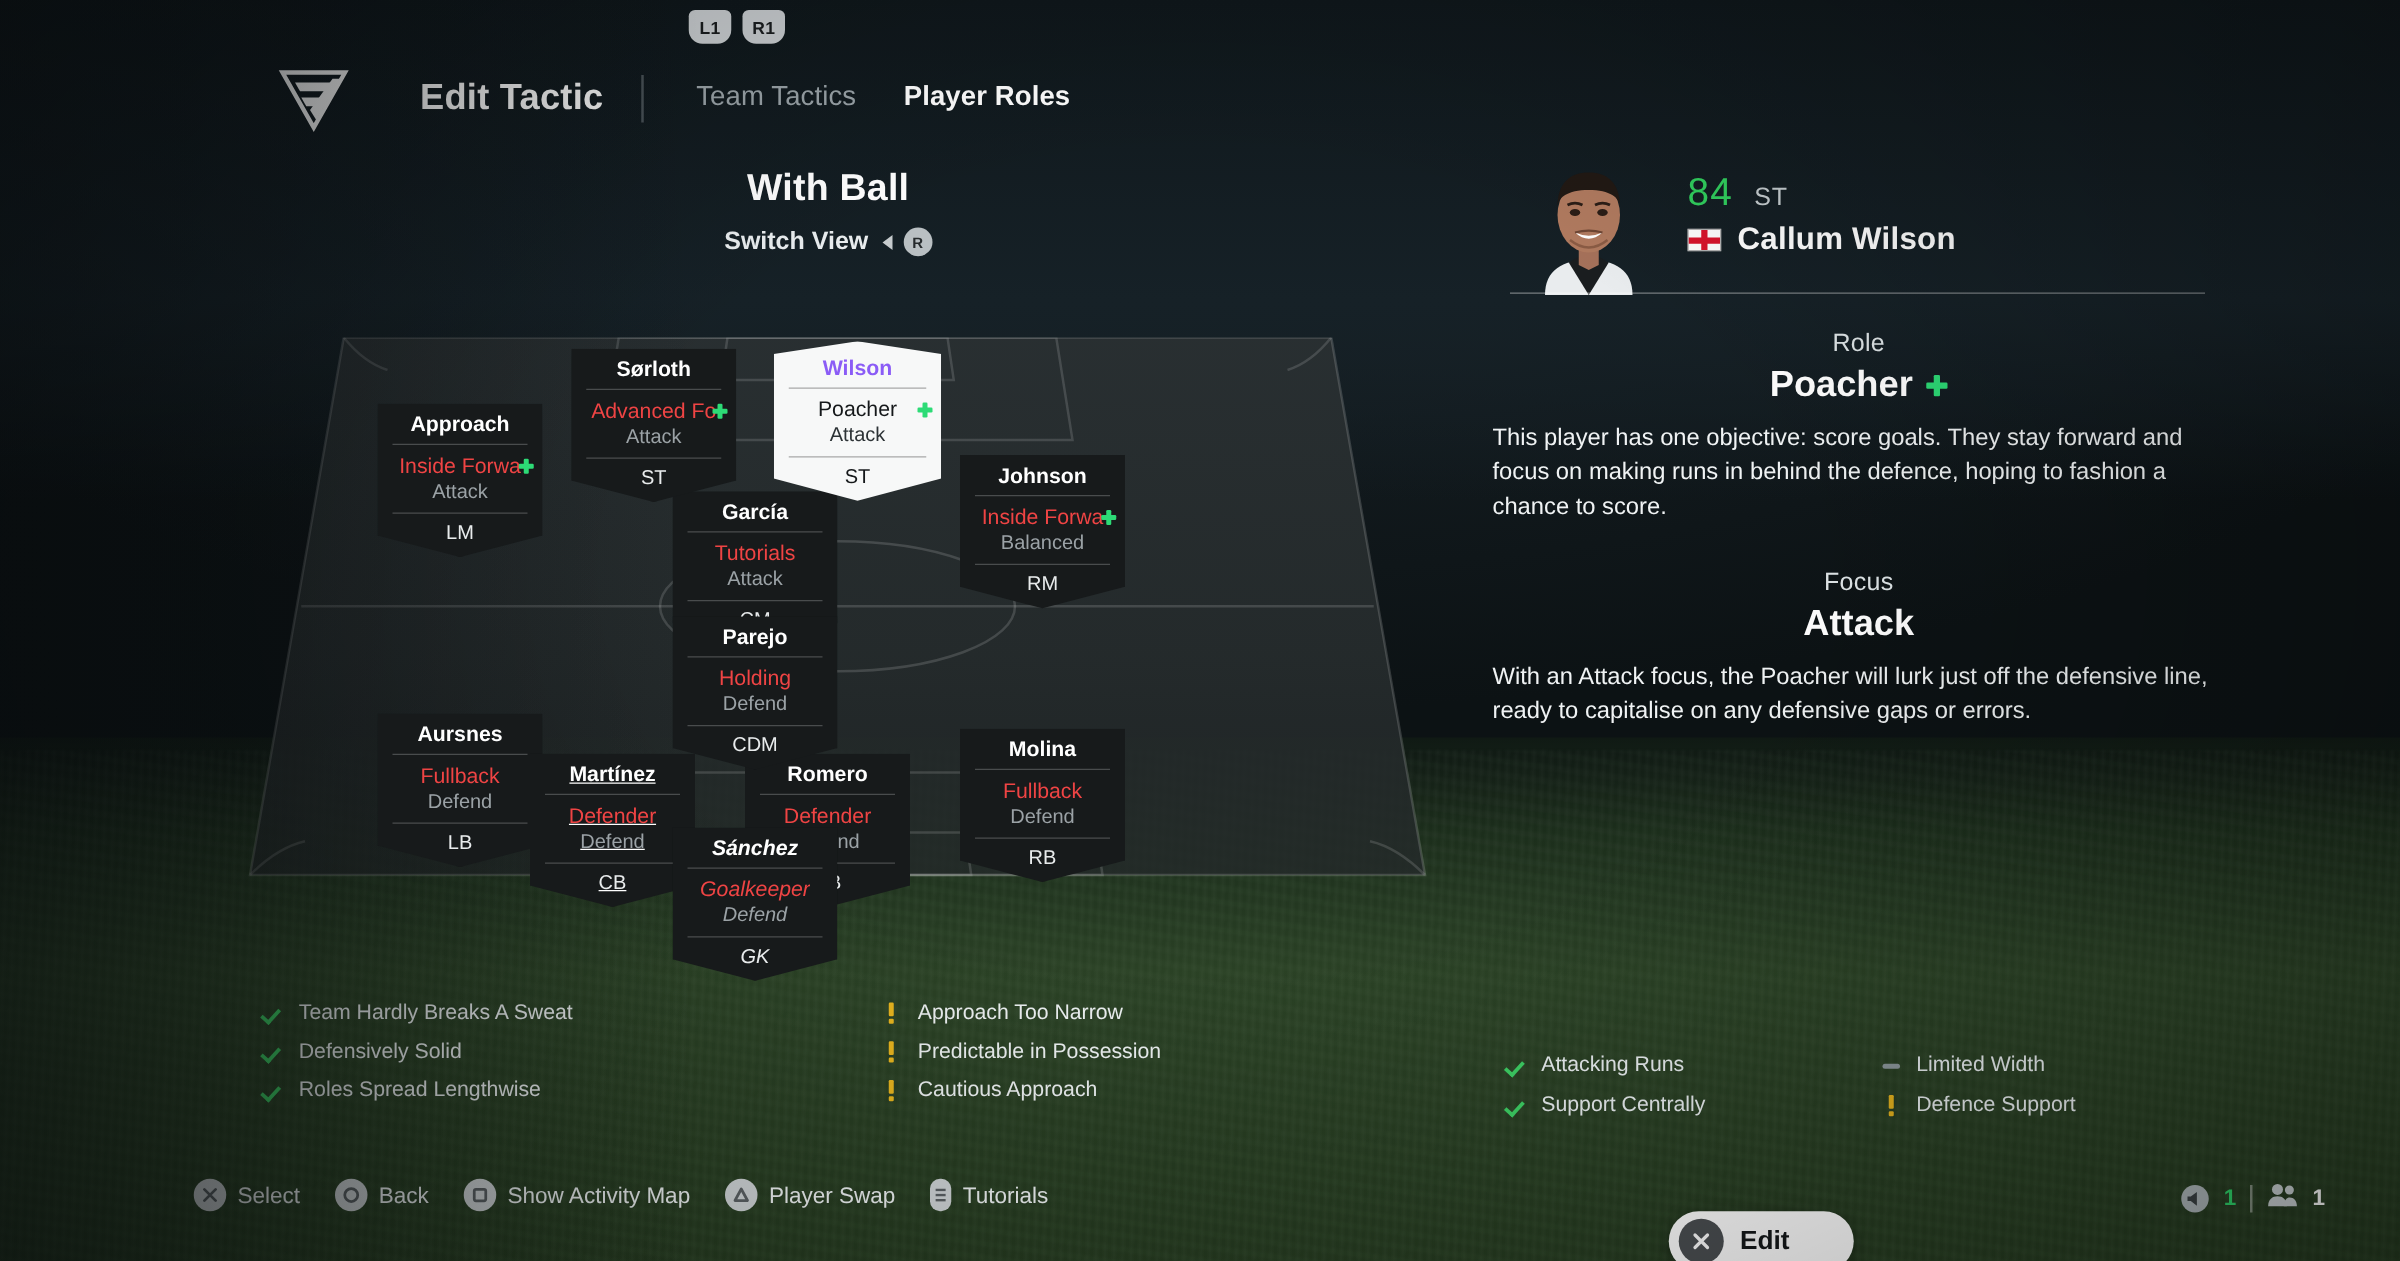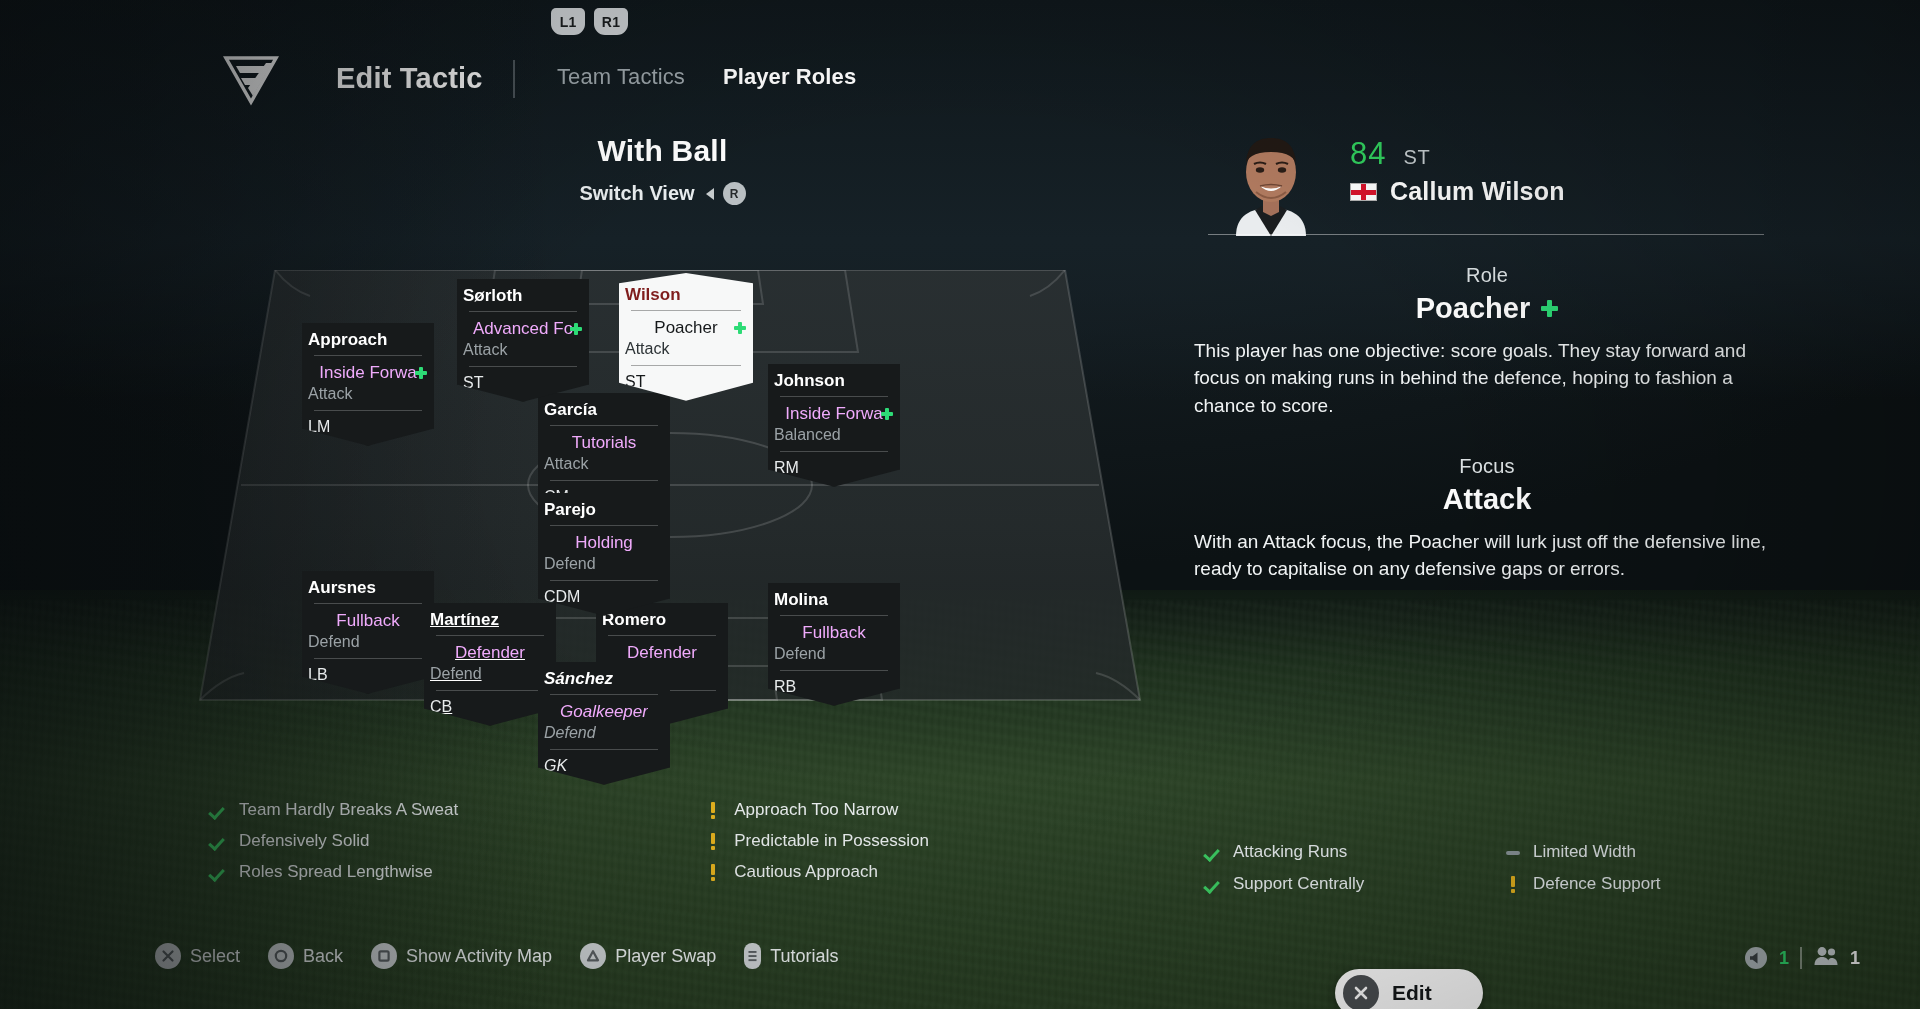--- a/index.html
+++ b/index.html
@@ -127,48 +127,48 @@
   }
   .pitch-svg { position: absolute; left: 0; top: 0; }
 
   
   .card {
     position: absolute;
     width: 132px;
     background: #171a1b;
     padding: 6px 6px 8px 6px;
     clip-path: polygon(0 0, 100% 0, 100% 86%, 50% 100%, 0 86%);
-    text-align: left;
+    text-align: center;
     box-shadow: 0 3px 10px rgba(0,0,0,0.45);
   }
   .card.selected {
     background: #f7f8f8;
     width: 134px;
     clip-path: polygon(0 8%, 50% 0, 100% 8%, 100% 86%, 50% 100%, 0 86%);
     padding-top: 11px;
     box-shadow: 0 4px 16px rgba(0,0,0,0.55);
   }
   .card-name {
     font-size: 17px; font-weight: bold; color: #ffffff;
     line-height: 1.25;
     white-space: nowrap; overflow: hidden;
   }
-  .card.selected .card-name { color: #7f1d1d; }
+  .card.selected .card-name { color: #8b5cf6; }
   .card-rule {
     height: 1px; background: rgba(255,255,255,0.22);
     margin: 5px 6px 5px 6px;
   }
   .card.selected .card-rule { background: rgba(0,0,0,0.32); }
   .card-role-line {
     position: relative;
     display: flex; align-items: center; justify-content: center;
     height: 23px;
   }
   .card-role {
-    font-size: 17px; color: #f0abfc;
+    font-size: 17px; color: #ef4444;
     white-space: nowrap; overflow: hidden;
     max-width: 112px;
     line-height: 1.3;
   }
   .card.selected .card-role { color: #15181a; }
   .card-plus {
     position: absolute; right: 1px; top: 6px;
     width: 12px; height: 12px;
     color: #2fdd77;
     font-size: 17px; line-height: 11px; font-weight: bold;

